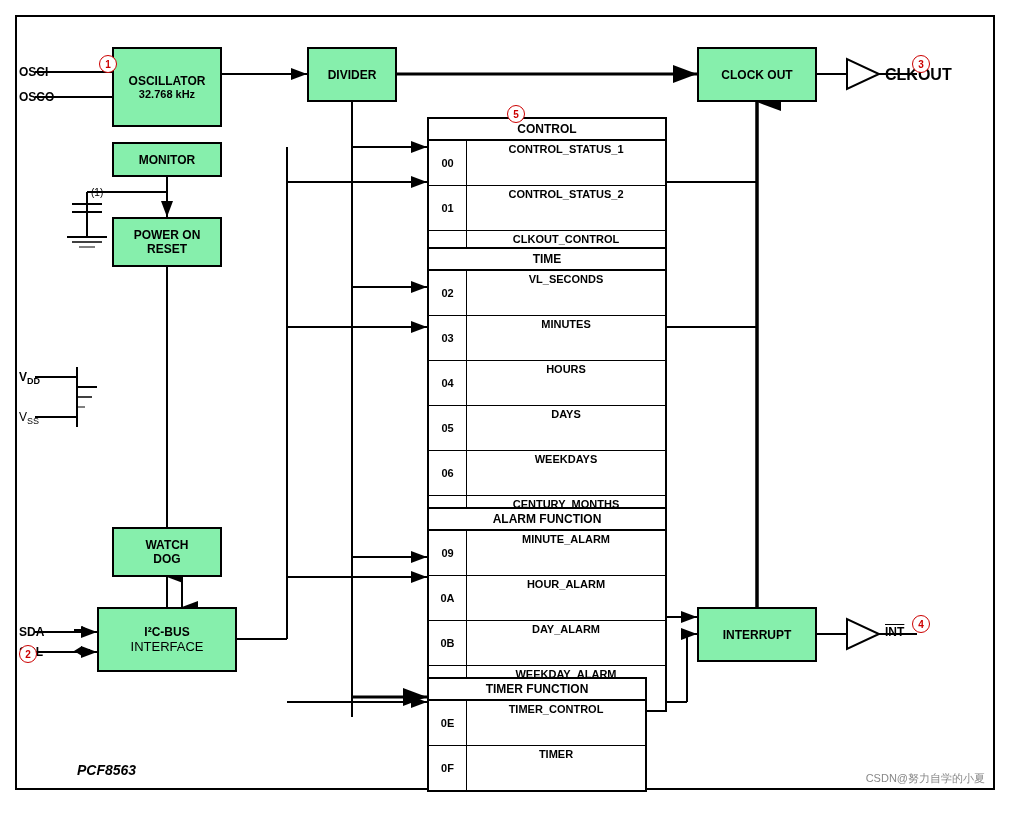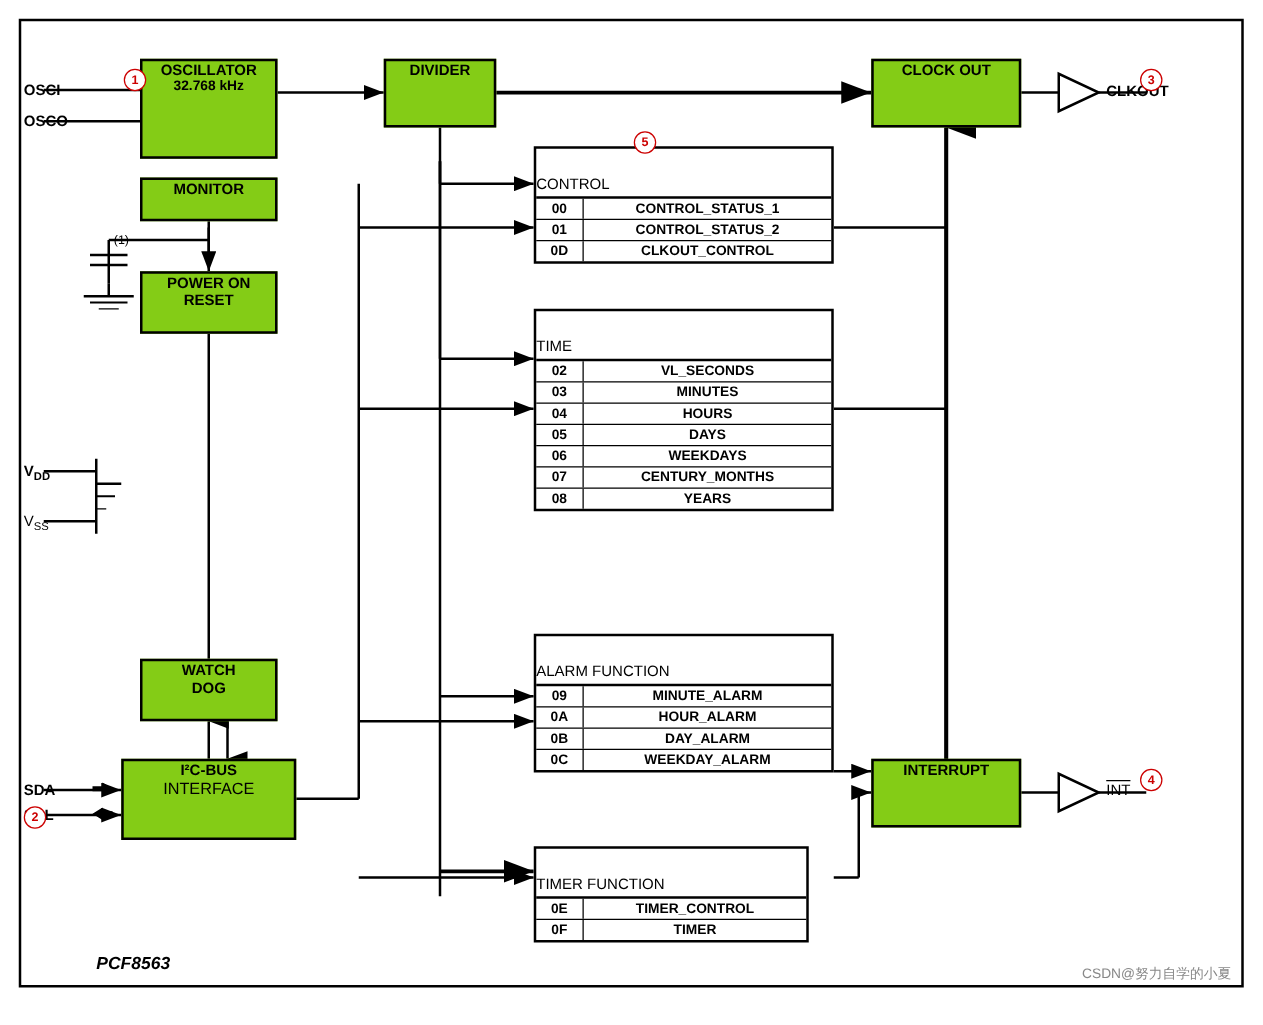--- a/index.html
+++ b/index.html
@@ -22,25 +22,25 @@
       left: 15px;
       right: 15px;
       bottom: 30px;
       border: 2px solid #000;
       background: #fff;
     }
     
     .box {
       position: absolute;
       border: 2px solid #000;
-      background: #84cc16;
+      background: #86efac;
       display: flex;
       flex-direction: column;
       align-items: center;
-      justify-content: flex-start;
+      justify-content: center;
       font-size: 12px;
       font-weight: bold;
       text-align: center;
     }
     
     .osc-box {
       top: 30px;
       left: 95px;
       width: 110px;
       height: 80px;
@@ -95,42 +95,41 @@
       height: 55px;
     }
 
     
     .reg-table {
       position: absolute;
       border: 2px solid #000;
       background: #fff;
     }
     .reg-table-header {
-      text-align: left;
-      font-weight: normal;
+      text-align: center;
+      font-weight: bold;
       font-size: 12px;
       padding: 3px 0;
       border-bottom: 2px solid #000;
-      margin-top: 18px;
     }
     .reg-row {
       display: flex;
       border-bottom: 1px solid #000;
     }
     .reg-row:last-child {
       border-bottom: none;
     }
     .reg-addr {
       width: 38px;
       min-width: 38px;
       border-right: 1px solid #000;
       font-size: 11px;
       font-weight: bold;
       text-align: center;
-      padding: 2px 0;
+      padding: 16px 0;
     }
     .reg-name {
       flex: 1;
       font-size: 11px;
       font-weight: bold;
       text-align: center;
       padding: 2px 4px;
     }
 
     
@@ -460,23 +459,23 @@
     </div>
 
     <div style="position:absolute; top:393px; left:2px; font-size:12px; font-weight:normal;">
       V<sub style="font-size:9px;">SS</sub>
     </div>
 
     <div style="position:absolute; top:608px; left:2px; font-size:12px; font-weight:bold;">SDA</div>
 
     <div style="position:absolute; top:628px; left:2px; font-size:12px; font-weight:bold;">SCL</div>
 
-    <div style="position:absolute; top:49px; left:868px; font-size:12px; font-weight:bold;">CLKOUT</div>
-
-    <div style="position:absolute; top:608px; left:868px; font-size:12px; font-weight:normal; text-decoration:overline;">INT</div>
+    <div style="position:absolute; top:49px; left:868px; font-size:16px; font-weight:bold;">CLKOUT</div>
+
+    <div style="position:absolute; top:608px; left:868px; font-size:12px; font-weight:bold; text-decoration:overline;">INT</div>
 
     <div class="circle-label" style="top:38px; left:82px; color:#cc0000; border-color:#cc0000;">1</div>
     <div class="circle-label" style="top:628px; left:2px; color:#cc0000; border-color:#cc0000;">2</div>
     <div class="circle-label" style="top:38px; left:895px; color:#cc0000; border-color:#cc0000;">3</div>
     <div class="circle-label" style="top:598px; left:895px; color:#cc0000; border-color:#cc0000;">4</div>
 
     <div class="circle-label" style="top:88px; left:490px; color:#cc0000; border-color:#cc0000;">5</div>
 
     <div style="position:absolute; top:170px; left:74px; font-size:10px;">(1)</div>
 

